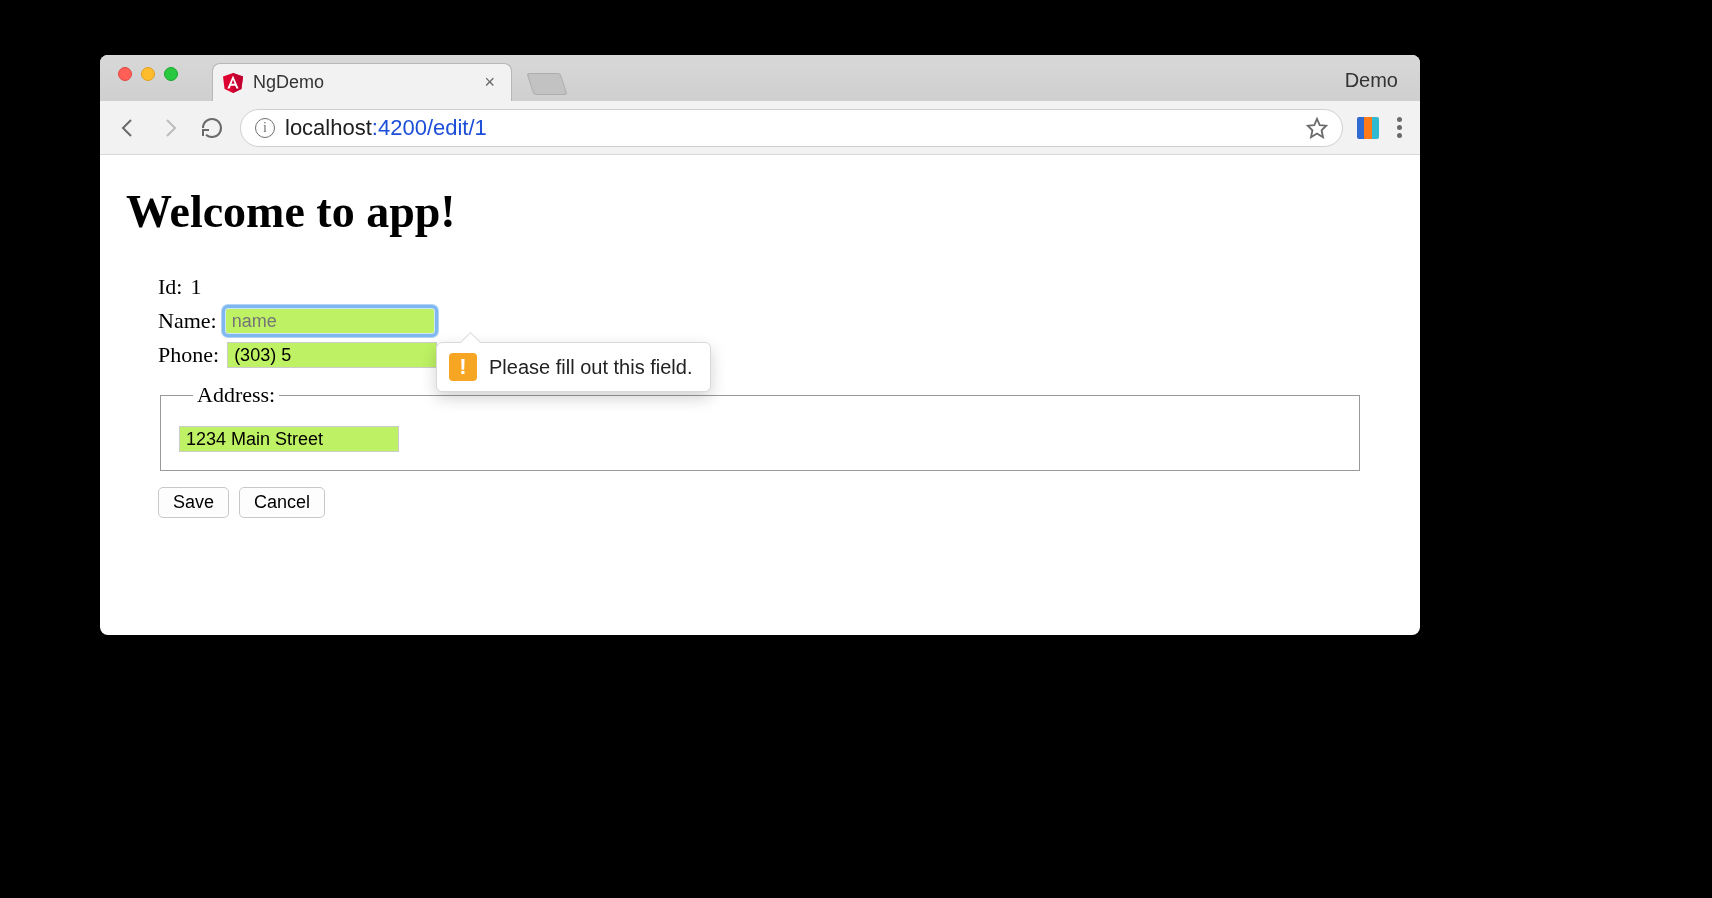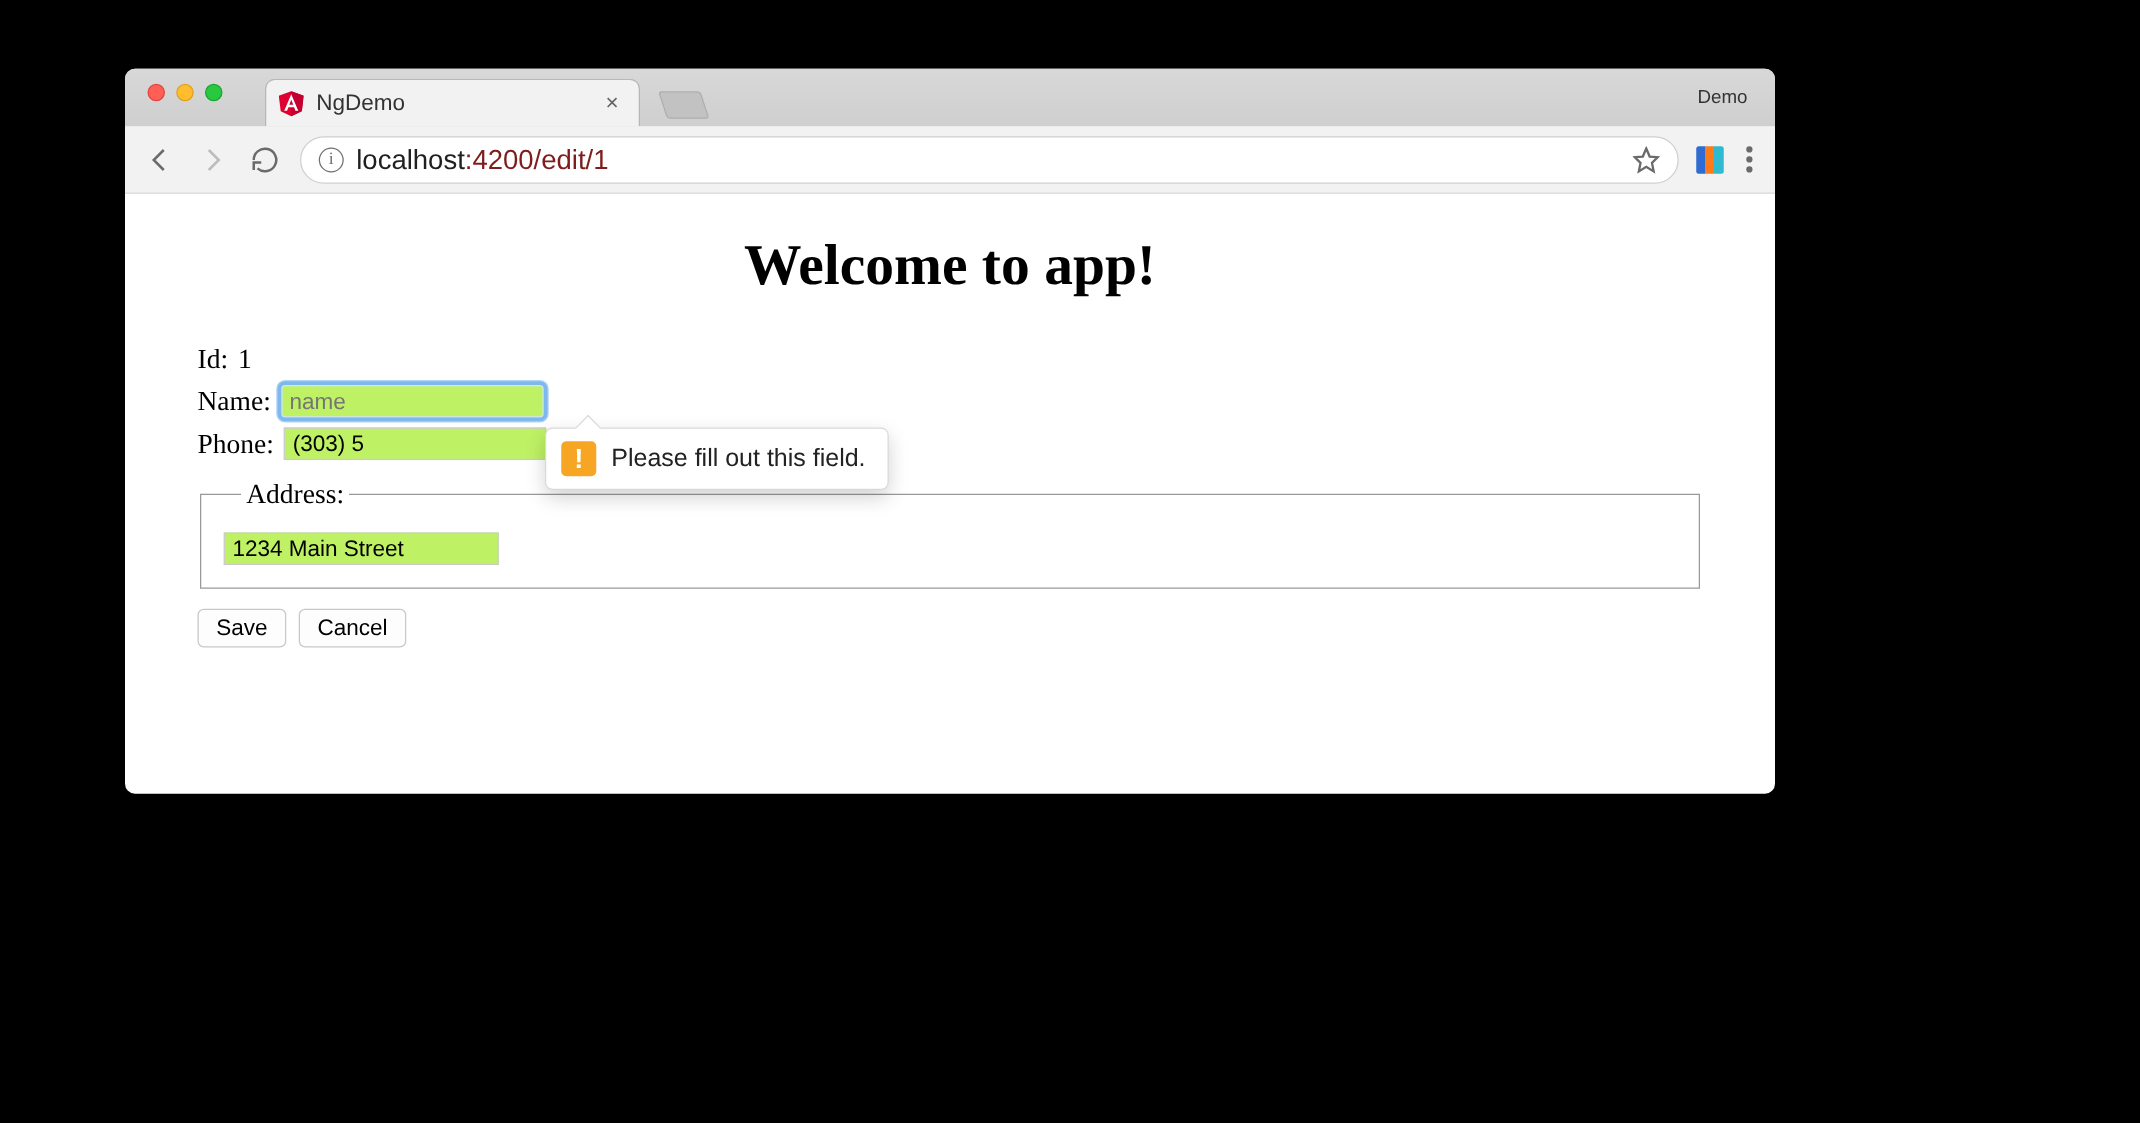--- a/index.html
+++ b/index.html
@@ -100,21 +100,21 @@
     margin-left: 18px;
     margin-bottom: 6px;
     transform: skewX(18deg);
     border-radius: 3px;
     border: 1px solid #aeaeae;
   }
   .profile-name {
     position: absolute;
     right: 22px;
     top: 14px;
-    font-size: 15px;
+    font-size: 20px;
     color: #333;
     margin-left: 28px;
   }
 
   
   .toolbar {
     height: 54px;
     background: #f2f2f2;
     border-bottom: 1px solid #d9d9d9;
     display: flex;
@@ -148,21 +148,21 @@
     line-height: 18px;
     text-align: center;
     color: #6f6f6f;
     font-family: Georgia, serif;
   }
   .url {
     font-size: 22px;
     font-family: Arial, sans-serif;
     color: #202020;
   }
-  .url .muted { color: #7f1d1d; margin-top: 20px; }
+  .url .muted { color: #1d4ed8; margin-top: 20px; }
   .star-icon {
     width: 22px; height: 22px; color: #6a6a6a;
   }
   .ext-icon {
     width: 22px; height: 22px;
     background: linear-gradient(90deg, #2f6bd0 0 33%, #ff7a18 33% 66%, #2fbad0 66% 100%);
     border-radius: 2px;
   }
   .menu-dots {
     display: flex; flex-direction: column; gap: 3px;
@@ -174,21 +174,20 @@
   .page {
     padding: 20px 26px 30px 26px;
     position: relative;
     font-family: "Times New Roman", Times, serif;
     color: #000;
   }
   .page h1 {
     font-size: 46px;
     margin: 10px 0 32px 0;
     font-weight: bold;
-    text-align: center;
   }
   .form-area {
     margin-left: 32px;
     font-size: 22px;
     line-height: 1.55;
   }
   .row {
     display: flex;
     align-items: center;
     gap: 8px;

